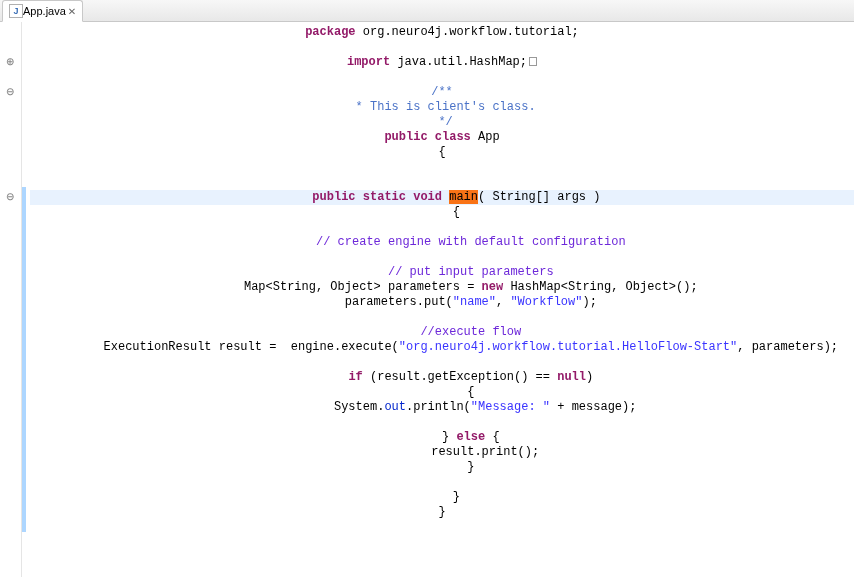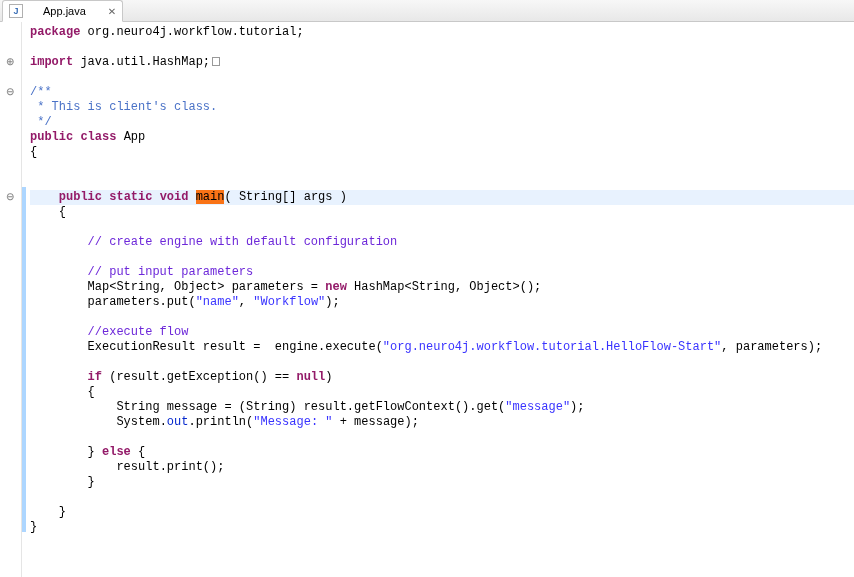--- a/index.html
+++ b/index.html
@@ -14,21 +14,21 @@
   .tab-bar {
     height: 22px;
     background: linear-gradient(#f7f7f7, #e8e8e8);
     border-bottom: 1px solid #c8c8c8;
     display: flex;
     align-items: flex-end;
   }
   .tab {
     display: flex;
     align-items: center;
-    gap: 20px;
+    gap: 0;
     padding: 3px 6px 3px 6px;
     background: #fff;
     border: 1px solid #c8c8c8;
     border-bottom: 1px solid #fff;
     border-radius: 3px 3px 0 0;
     margin-left: 2px;
     position: relative;
     top: 1px;
   }
   .tab .file-icon {
@@ -73,20 +73,21 @@
   }
   .code-area {
     flex: 1;
     padding: 3px 0 0 8px;
     position: relative;
   }
   .line {
     height: 15px;
     white-space: pre;
     position: relative;
+    text-align: center;
   }
   .line.highlight {
     background: #e8f2fe;
   }
   .left-bar {
     position: absolute;
     left: 0;
     width: 4px;
     background: #add6ff;
   }
@@ -157,21 +158,20 @@
     <div class="line"></div>
     <div class="line"><span>        </span><span class="comment">// put input parameters</span></div>
     <div class="line"><span>        </span><span>Map&lt;String, Object&gt; parameters = </span><span class="kw">new</span><span> HashMap&lt;String, Object&gt;();</span></div>
     <div class="line"><span>        </span><span>parameters.put(</span><span class="str">"name"</span><span>, </span><span class="str">"Workflow"</span><span>);</span></div>
     <div class="line"></div>
     <div class="line"><span>        </span><span class="comment">//execute flow</span></div>
     <div class="line"><span>        </span><span>ExecutionResult result =  engine.execute(</span><span class="str">"org.neuro4j.workflow.tutorial.HelloFlow-Start"</span><span>, parameters);</span></div>
     <div class="line"></div>
     <div class="line"><span>        </span><span class="kw">if</span><span> (result.getException() == </span><span class="kw">null</span><span>)</span></div>
     <div class="line"><span>        </span><span>{</span></div>
-    <div class="line"><span>            </span><span>String message = (String) result.getFlowContext().get(</span><span class="str">"message"</span><span>);</span></div>
     <div class="line"><span>            </span><span>System.</span><span class="field">out</span><span>.println(</span><span class="str">"Message: "</span><span> + message);</span></div>
     <div class="line"></div>
     <div class="line"><span>        </span>} <span class="kw">else</span><span> {</span></div>
     <div class="line"><span>            </span><span>result.print();</span></div>
     <div class="line"><span>        </span><span>}</span></div>
     <div class="line"></div>
     <div class="line"><span>    </span><span>}</span></div>
     <div class="line"><span>}</span></div>
   </div>
 </div>

